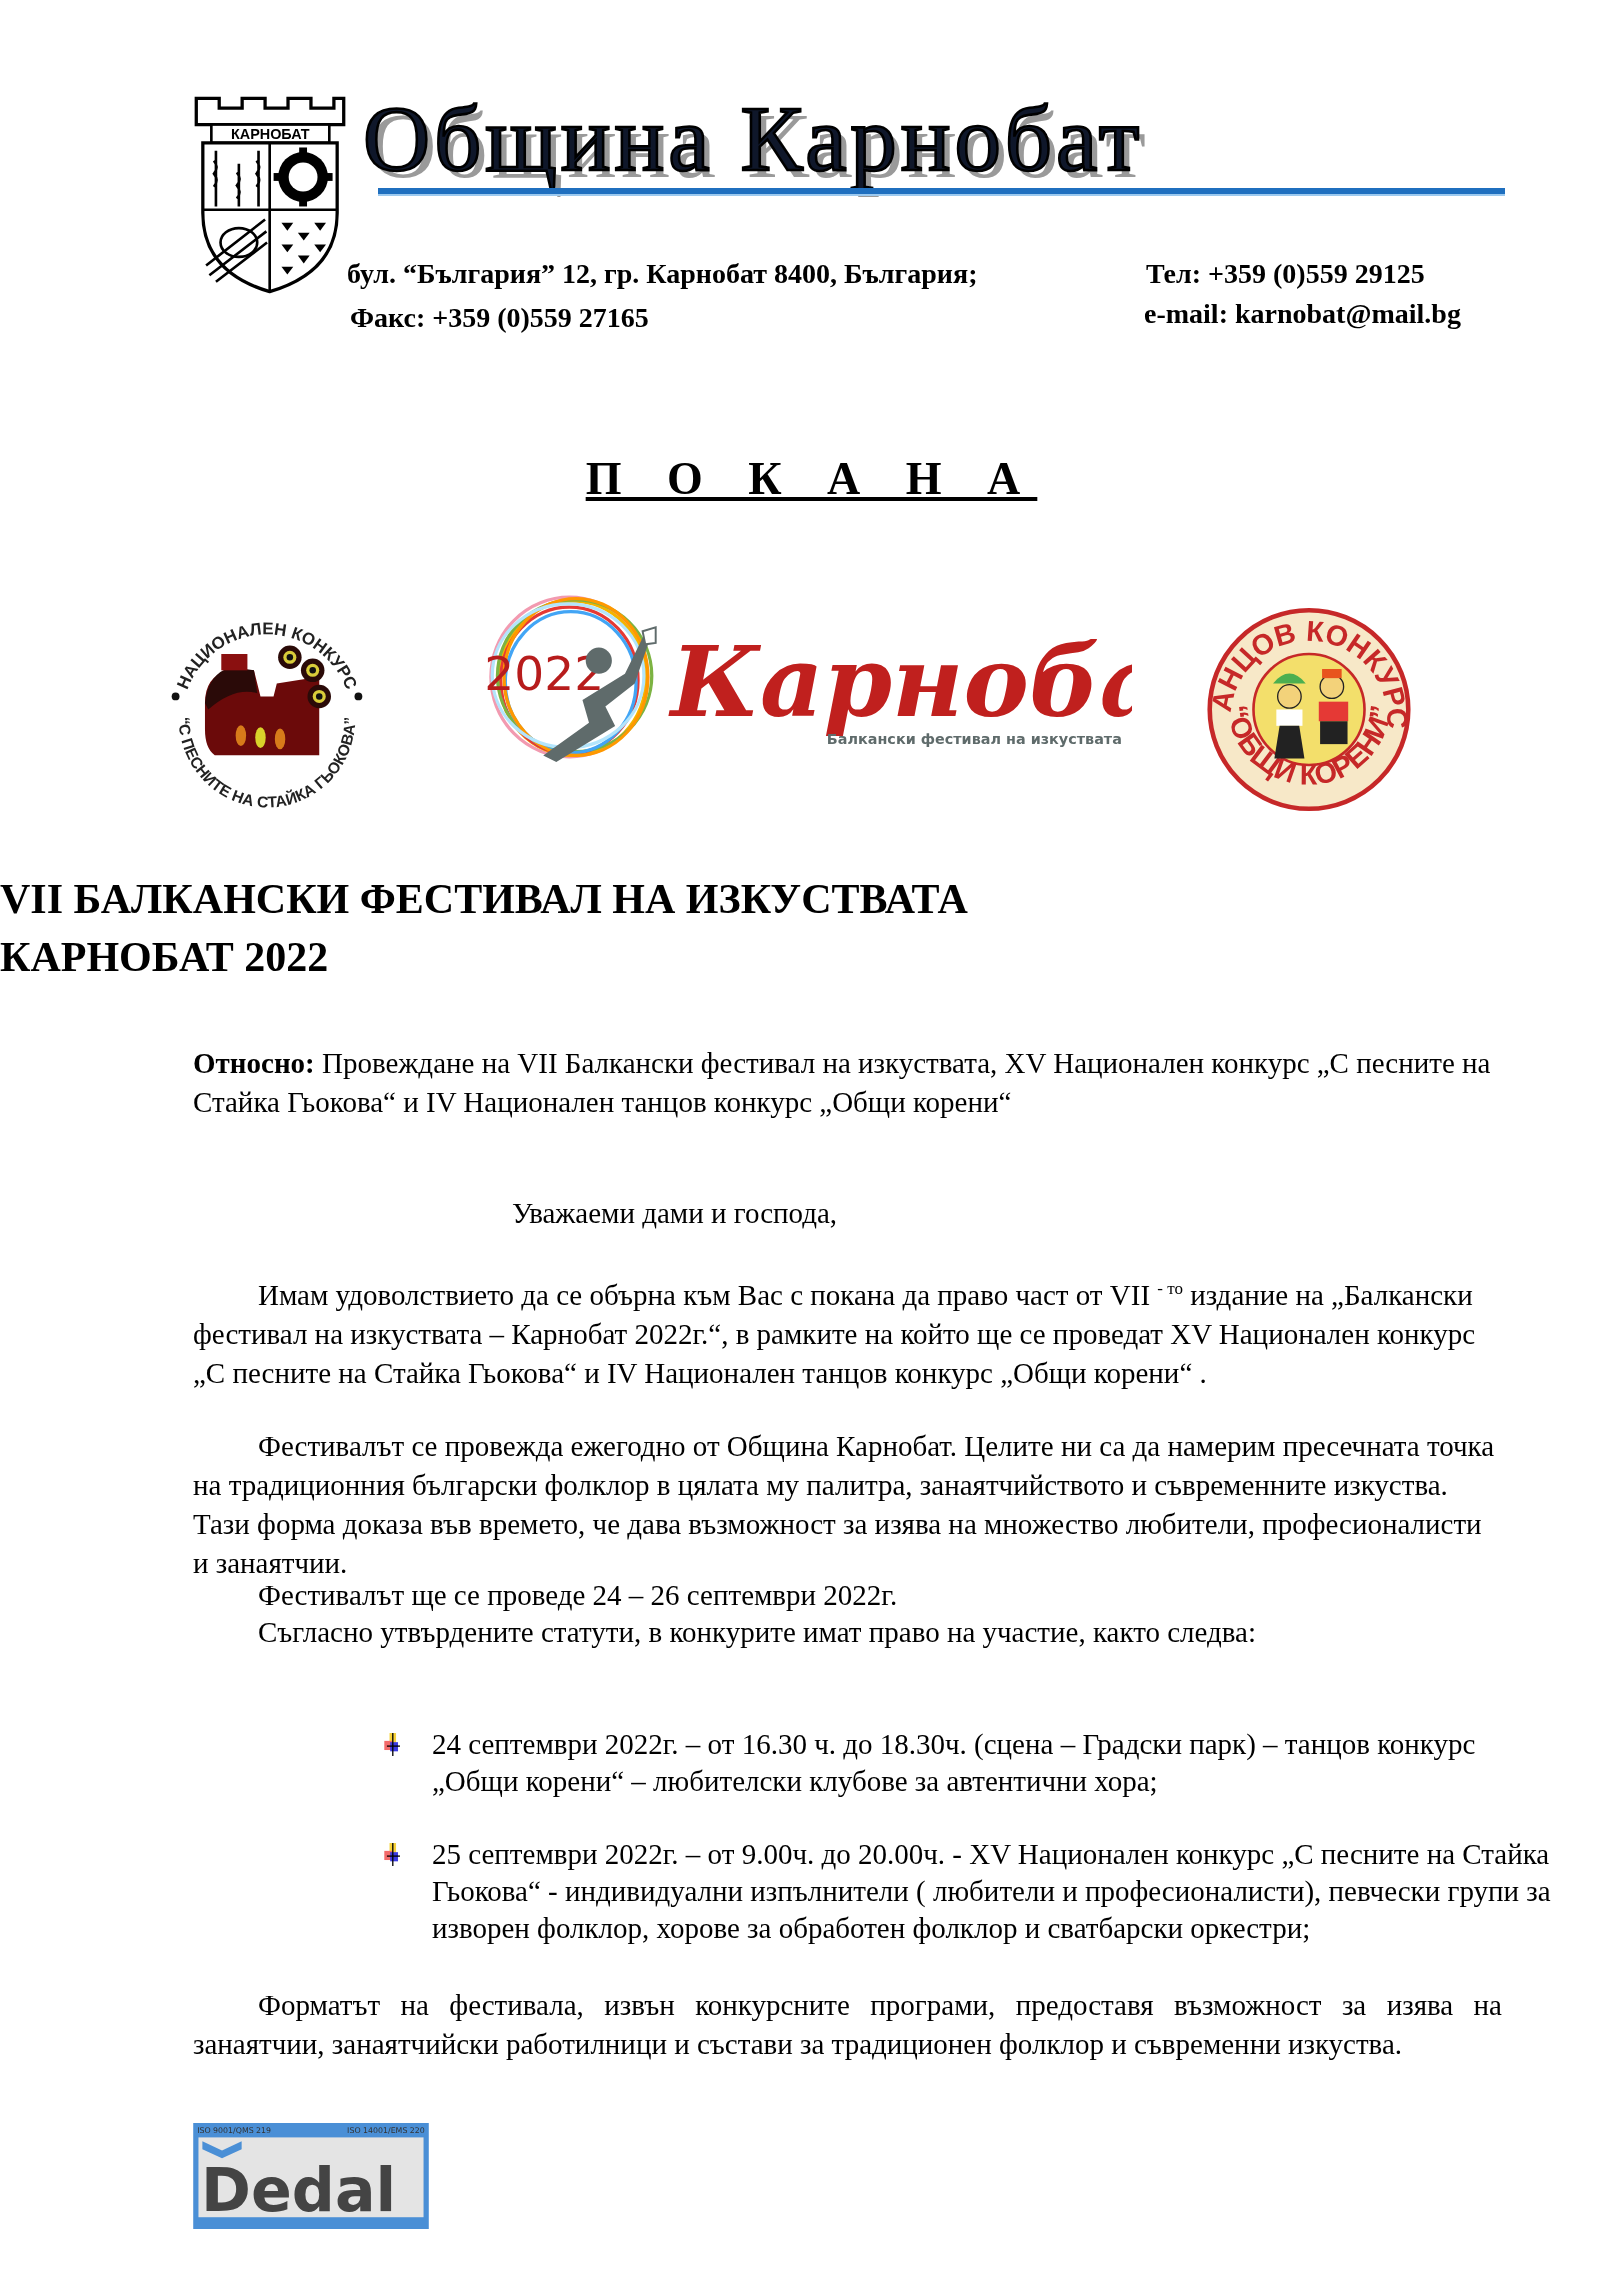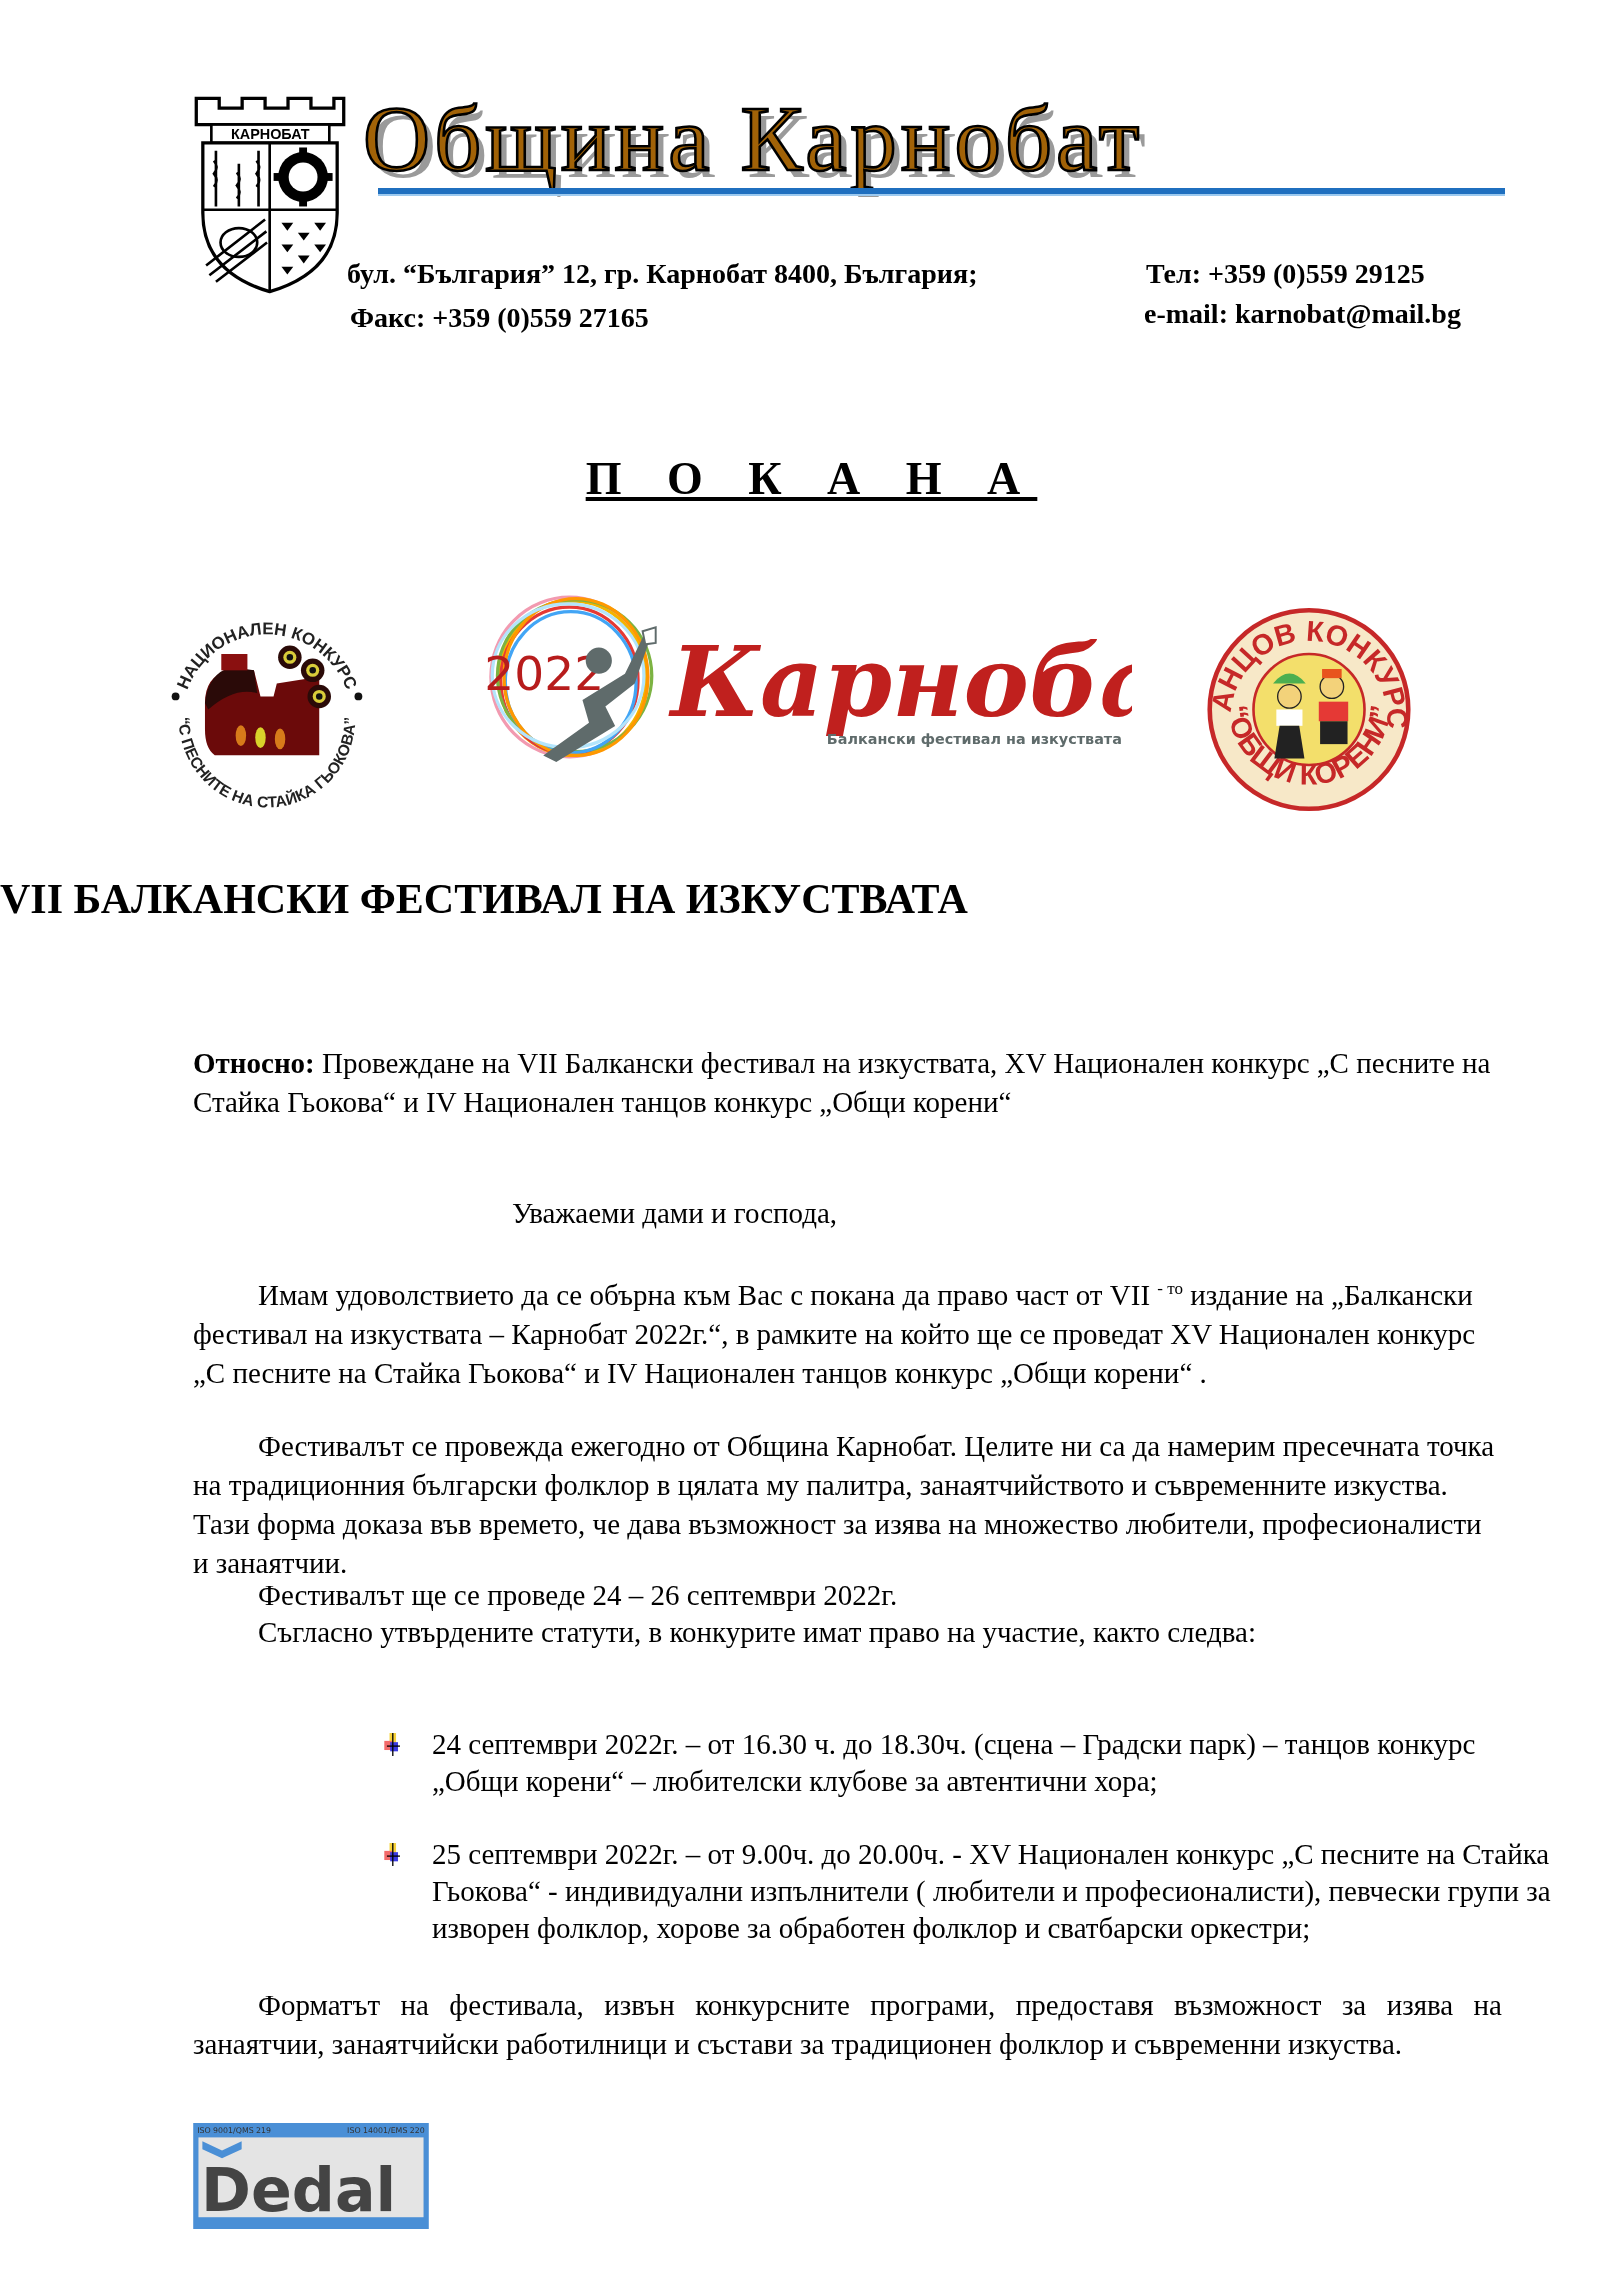--- a/index.html
+++ b/index.html
@@ -1,20 +1,20 @@
 <!DOCTYPE html>
 <html style="font-size:10.5px"><head>
 <meta charset="utf-8">
 <style>
   html, body { margin: 0; padding: 0; background: #ffffff; }
   body { width: 1623px; height: 2295px; position: relative; overflow: hidden; font-family: "Liberation Serif", "DejaVu Serif", serif; color: #000; }
 
   
   #crest { position: absolute; left: 193px; top: 95px; width: 154px; height: 200px; }
-  #header-title { position: absolute; left: 363px; top: 92px; font-family: "Liberation Serif", serif; font-size: 93px; letter-spacing: 3.9px; color: #a16207;
+  #header-title { position: absolute; left: 363px; top: 92px; font-family: "Liberation Serif", serif; font-size: 93px; letter-spacing: 3.9px; color: #0f172a;
     -webkit-text-stroke: 2.6px #000; text-shadow: 6.5px 6.5px 0 #9a9a9a; line-height: 1; white-space: nowrap; }
   #header-rule { position: absolute; left: 378px; top: 188px; width: 1127px; height: 5.9px; background: #1f6fbf; border-bottom: 2px solid #9cc9ef; }
 
   .contact { position: absolute; font-weight: bold; font-size: 28px; white-space: nowrap; }
   #addr { left: 347px; top: 258px; }
   #tel { left: 1146px; top: 258px; }
   #fax { left: 350px; top: 302px; }
   #email { left: 1144px; top: 298px; }
 
   #invite-title { position: absolute; left: 0; width: 1623px; top: 452px; text-align: center; font-weight: bold; font-size: 46px; letter-spacing: 17px; text-decoration: underline; }
@@ -161,20 +161,21 @@
     <path d="M120 185 L150 185 L158 235 L112 235 Z" fill="#222"></path>
     <circle cx="200" cy="125" r="18" fill="#f3d27a" stroke="#222" stroke-width="2"></circle>
     <rect x="185" y="98" width="30" height="14" fill="#e8541e"></rect>
     <rect x="180" y="148" width="45" height="30" fill="#e53935"></rect>
     <rect x="182" y="178" width="42" height="35" fill="#222"></rect>
   </g>
 </svg>
 
 <div id="fest-title">
   <div>VII БАЛКАНСКИ ФЕСТИВАЛ НА ИЗКУСТВАТА</div>
+  <div>КАРНОБАТ 2022</div>
 </div>
 
 <div class="para" id="subject"><b>Относно:</b><span> Провеждане на VII Балкански фестивал на изкуствата, XV Национален конкурс „С песните на Стайка Гьокова“ и IV Национален танцов конкурс „Общи корени“</span></div>
 
 <div id="greeting">Уважаеми дами и господа,</div>
 
 <div class="para indent" id="p1"><span>Имам удоволствието да се обърна към Вас с покана да право част от VII </span><sup>- то</sup><span> издание на „Балкански фестивал на изкуствата – Карнобат 2022г.“, в рамките на който ще се проведат XV Национален конкурс „С песните на Стайка Гьокова“ и IV Национален танцов конкурс „Общи корени“ .</span></div>
 <div class="para indent" id="p2">Фестивалът се провежда ежегодно от Община Карнобат. Целите ни са да намерим пресечната точка на традиционния български фолклор в цялата му палитра, занаятчийството и съвременните изкуства.  Тази форма доказа във времето, че дава възможност за изява на множество любители, професионалисти и занаятчии.</div>
 <div class="para indent" id="p3">Фестивалът ще се проведе 24 – 26 септември 2022г.</div>
 <div class="para indent" id="p4">Съгласно утвърдените статути, в конкурите имат право на участие, както следва:</div>

